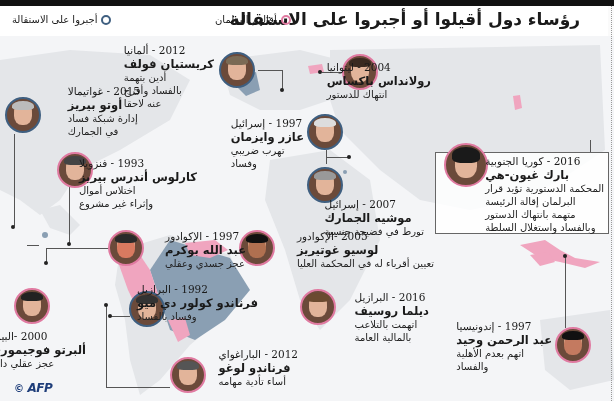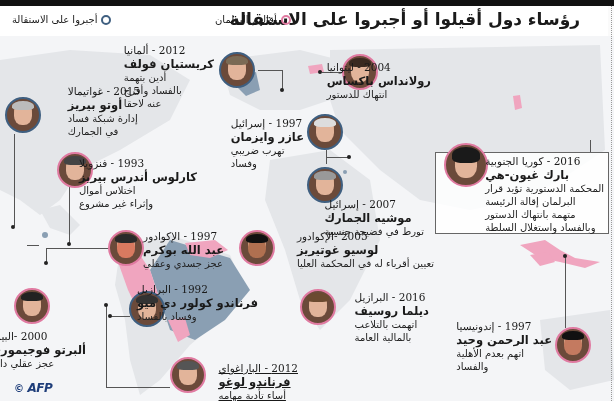--- a/index.html
+++ b/index.html
@@ -233,21 +233,21 @@
 
   <div class="card" style="right:10px;top:155px;">
     <div class="yc">2016 - كوريا الجنوبية</div>
     <div class="name">بارك غيون-هي</div>
     <div class="desc">المحكمة الدستورية تؤيد قرار</div>
     <div class="desc">البرلمان إقالة الرئيسة</div>
     <div class="desc">متهمة بانتهاك الدستور</div>
     <div class="desc">وبالفساد واستغلال السلطة</div>
   </div>
 
-  <div class="card" style="right:390px;top:230px;">
+  <div class="card" style="right:368px;top:230px;">
     <div class="yc">1997 - الإكوادور</div>
     <div class="name">عبد الله بوكرم</div>
     <div class="desc">عجز جسدي وعقلي</div>
   </div>
 
   <div class="card" style="right:180px;top:230px;">
     <div class="yc">2005 -الإكوادور</div>
     <div class="name">لوسيو غوتيريز</div>
     <div class="desc">تعيين أقرباء له في المحكمة العليا</div>
   </div>
@@ -264,21 +264,21 @@
     <div class="desc">وفساد بالفساد</div>
   </div>
 
   <div class="card" style="right:185px;top:291px;">
     <div class="yc">2016 - البرازيل</div>
     <div class="name">ديلما روسيف</div>
     <div class="desc">اتهمت بالتلاعب</div>
     <div class="desc">بالمالية العامة</div>
   </div>
 
-  <div class="card" style="right:316px;top:362px;text-decoration:underline;">
+  <div class="card" style="right:316px;top:348px;">
     <div class="yc">2012 - الباراغواي</div>
     <div class="name">فرناندو لوغو</div>
     <div class="desc">أساء تأدية مهامه</div>
   </div>
 
   <div class="card" style="right:62px;top:320px;">
     <div class="yc">1997 - إندونيسيا</div>
     <div class="name">عبد الرحمن وحيد</div>
     <div class="desc">اتهم بعدم الأهلية</div>
     <div class="desc">والفساد</div>

